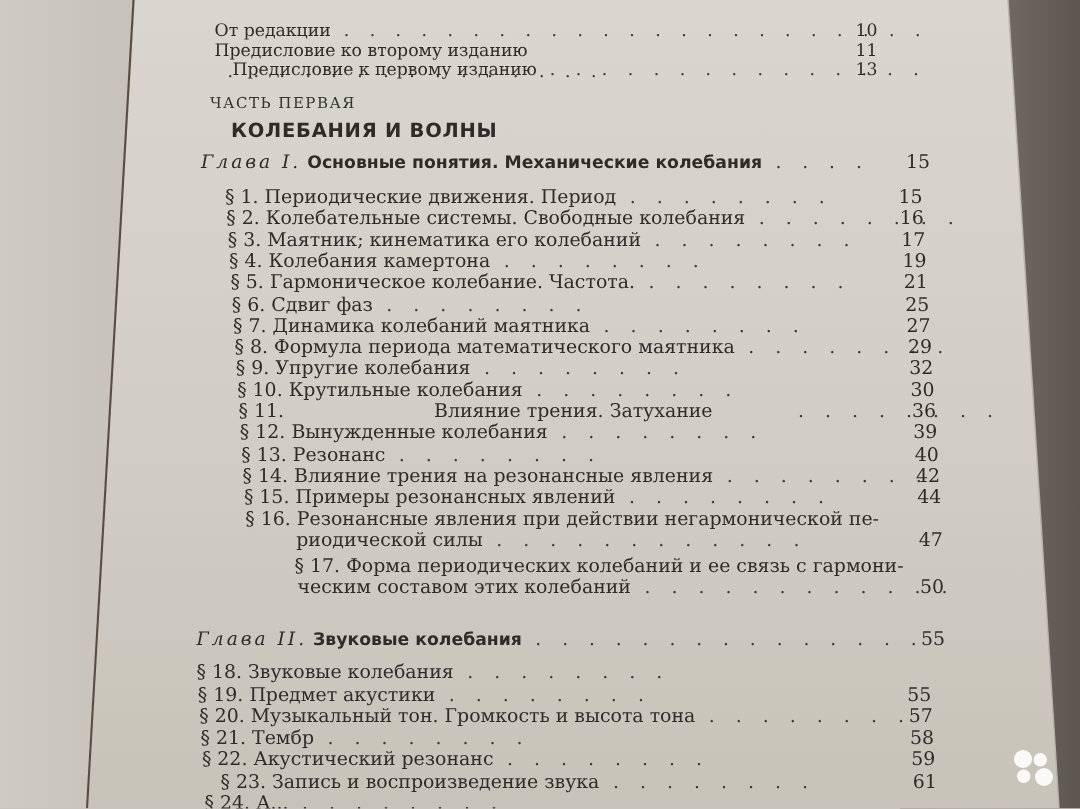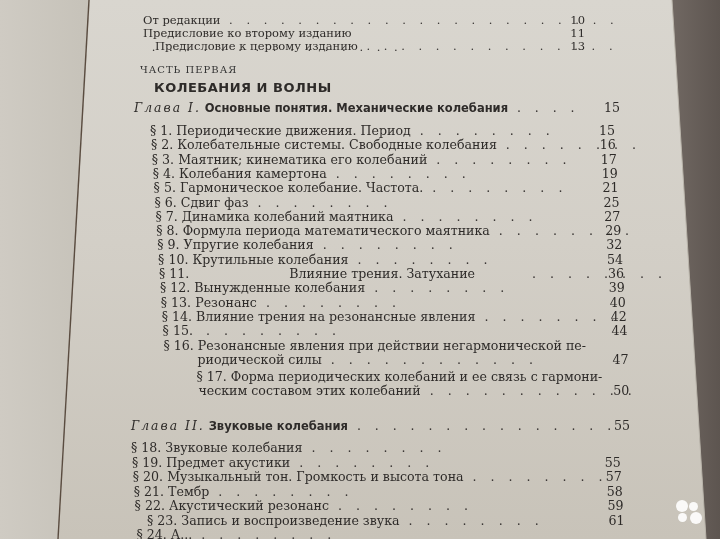--- a/index.html
+++ b/index.html
@@ -132,39 +132,39 @@
       <div class="row para" style="left: 156.3px; top: 224.1px;"><span>§ 8.</span>&nbsp;<span>Формула периода математического маятника</span><span class="dots">&nbsp;. . . . . . . .</span></div>
       <div class="row para" style="left: 591.3px; top: 224.1px;">
         <span class="num">29</span>
       </div>
       <div class="row para" style="left: 157.2px; top: 238.4px;"><span>§ 9.</span>&nbsp;<span>Упругие колебания</span><span class="dots">&nbsp;. . . . . . . .</span></div>
       <div class="row para" style="left: 592.2px; top: 238.4px;">
         <span class="num">32</span>
       </div>
       <div class="row para" style="left: 158.1px; top: 252.7px;"><span>§ 10.</span>&nbsp;<span>Крутильные колебания</span><span class="dots">&nbsp;. . . . . . . .</span></div>
       <div class="row para" style="left: 593.1px; top: 252.7px;">
-        <span class="num">54</span>
+        <span class="num">30</span>
       </div>
       <div class="row para" style="left: 159px; top: 267px; gap: 48px;"><span>§ 11.</span>&nbsp;<span>Влияние трения. Затухание</span><span class="dots">&nbsp;. . . . . . . .</span></div>
       <div class="row para" style="left: 594px; top: 267px;">
         <span class="num">36</span>
       </div>
       <div class="row para" style="left: 159.9px; top: 281.3px;"><span>§ 12.</span>&nbsp;<span>Вынужденные колебания</span><span class="dots">&nbsp;. . . . . . . .</span></div>
       <div class="row para" style="left: 594.9px; top: 281.3px;">
         <span class="num">39</span>
       </div>
       <div class="row para" style="left: 160.8px; top: 295.6px;"><span>§ 13.</span>&nbsp;<span>Резонанс</span><span class="dots">&nbsp;. . . . . . . .</span></div>
       <div class="row para" style="left: 595.8px; top: 295.6px;">
         <span class="num">40</span>
       </div>
       <div class="row para" style="left: 161.7px; top: 309.9px;"><span>§ 14.</span>&nbsp;<span>Влияние трения на резонансные явления</span><span class="dots">&nbsp;. . . . . . . .</span></div>
       <div class="row para" style="left: 596.7px; top: 309.9px;">
         <span class="num">42</span>
       </div>
-      <div class="row para" style="left: 162.6px; top: 324.2px;"><span>§ 15.</span>&nbsp;<span class="dots">&nbsp;. . . . . . . .</span></div>
+      <div class="row para" style="left: 162.6px; top: 324.2px;"><span>§ 15.</span>&nbsp;<span>Примеры резонансных явлений</span><span class="dots">&nbsp;. . . . . . . .</span></div>
       <div class="row para" style="left: 597.6px; top: 324.2px;">
         <span class="num">44</span>
       </div>
       <div class="row para" style="left: 163.5px; top: 338.5px;"><span>§ 16.</span>&nbsp;<span>Резонансные явления при действии негармонической пе-</span></div>
       <div class="row para" style="left: 197.5px; top: 352.8px;">
         <span>риодической силы</span>
         <span class="dots">&nbsp;. . . . . . . . . . . .</span>
       </div>
       <div class="row para" style="left: 598.5px; top: 352.8px;">
         <span class="num">47</span>

